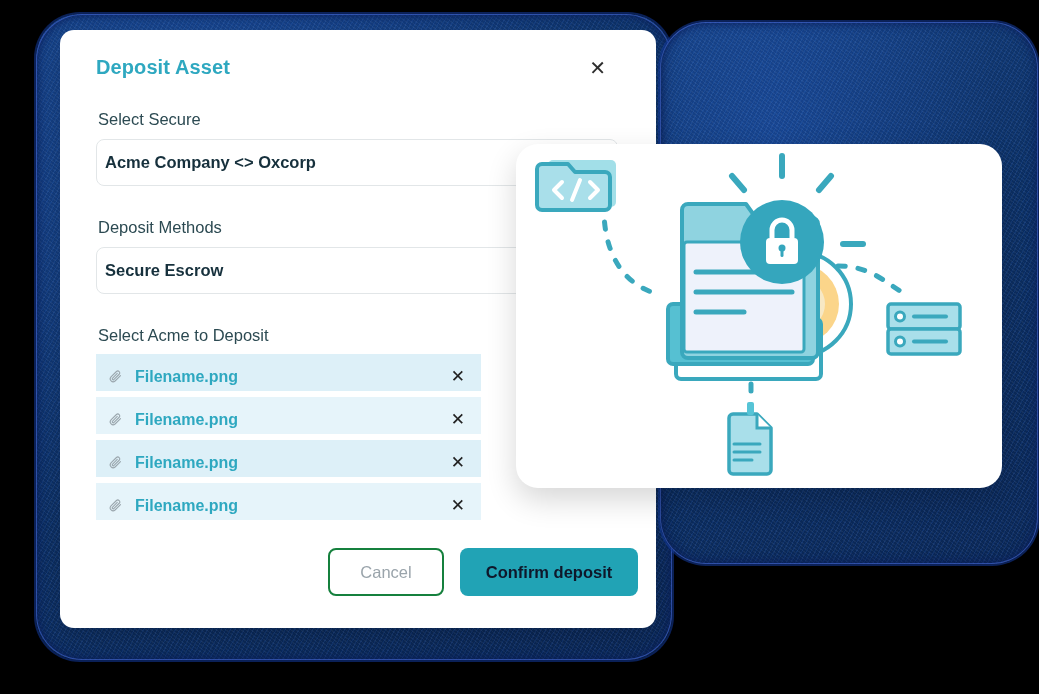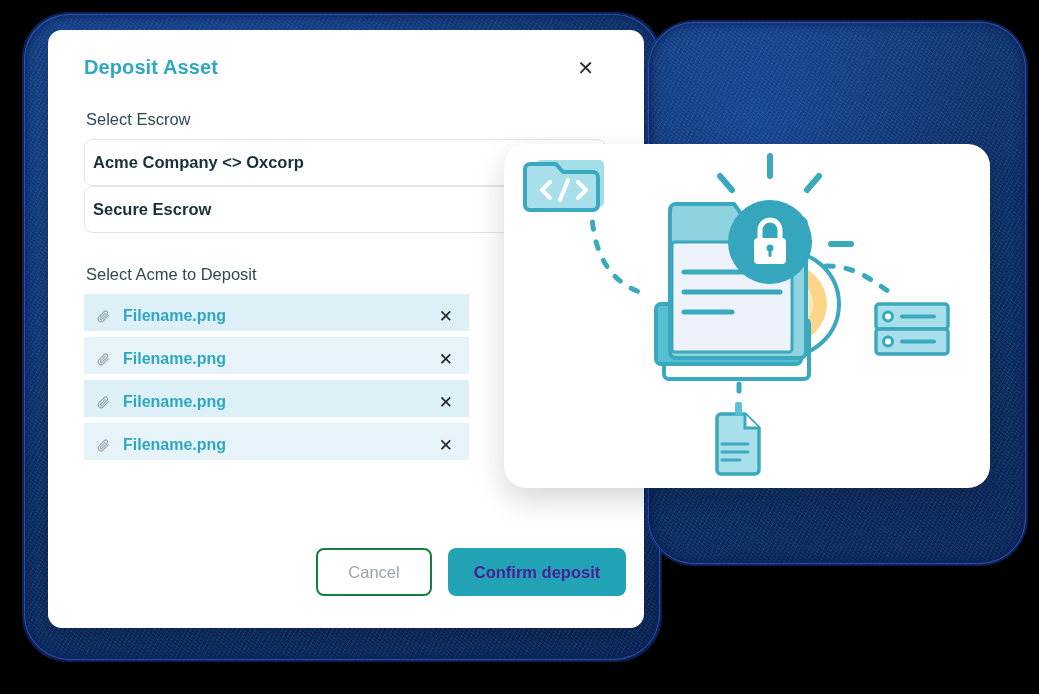--- a/index.html
+++ b/index.html
@@ -15,20 +15,21 @@
     font-family: "Liberation Sans", sans-serif;
     position: relative;
   }
 
   #stage {
     position: absolute;
     inset: 0;
     width: 927px;
     height: 694px;
     background: #000000;
+    margin-left: 12px;
   }
 
   
   .navy-panel {
     position: absolute;
     background:
       radial-gradient(ellipse at 30% 20%, rgba(30,80,170,.55), rgba(0,0,0,0) 60%),
       linear-gradient(155deg, #123b78 0%, #0c2f63 45%, #0a2654 100%);
     border-radius: 44px;
     box-shadow: 0 0 0 2px rgba(20,60,160,.55);
@@ -185,21 +186,21 @@
     font-size: 16.5px;
     cursor: pointer;
     font-family: "Liberation Sans", sans-serif;
   }
   #confirm-button {
     min-width: 178px;
     height: 48px;
     border: 0;
     border-radius: 8px;
     background: #21a3b5;
-    color: #4c1d95;
+    color: #0f172a;
     font-size: 16.5px;
     font-weight: bold;
     cursor: pointer;
     padding: 0 22px;
     font-family: "Liberation Sans", sans-serif;
   }
 
   
   #illustration-card {
     position: absolute;
@@ -226,25 +227,26 @@
   <div class="navy-edge" style="left:648px;top:22px;width:378px;height:542px;"></div>
 
   <div id="modal-card">
     <div class="modal-inner">
 
       <div class="modal-head">
         <h1 id="modal-title">Deposit Asset</h1>
         <button id="close-button">✕</button>
       </div>
 
-      <div class="field-label">Select Escrow</div>
+      <div class="field-label">Select Secure</div>
       <div class="select-box">
         <span class="select-value">Acme Company &lt;&gt; Oxcorp</span>
       </div>
 
+      <div class="field-label tight">Deposit Methods</div>
       <div class="select-box">
         <span class="select-value">Secure Escrow</span>
       </div>
 
       <div class="field-label tight">Select Acme to Deposit</div>
 
       <div id="file-list">
 
         <div class="file-row">
           <svg class="clip-icon" viewBox="0 0 24 24" fill="none">

